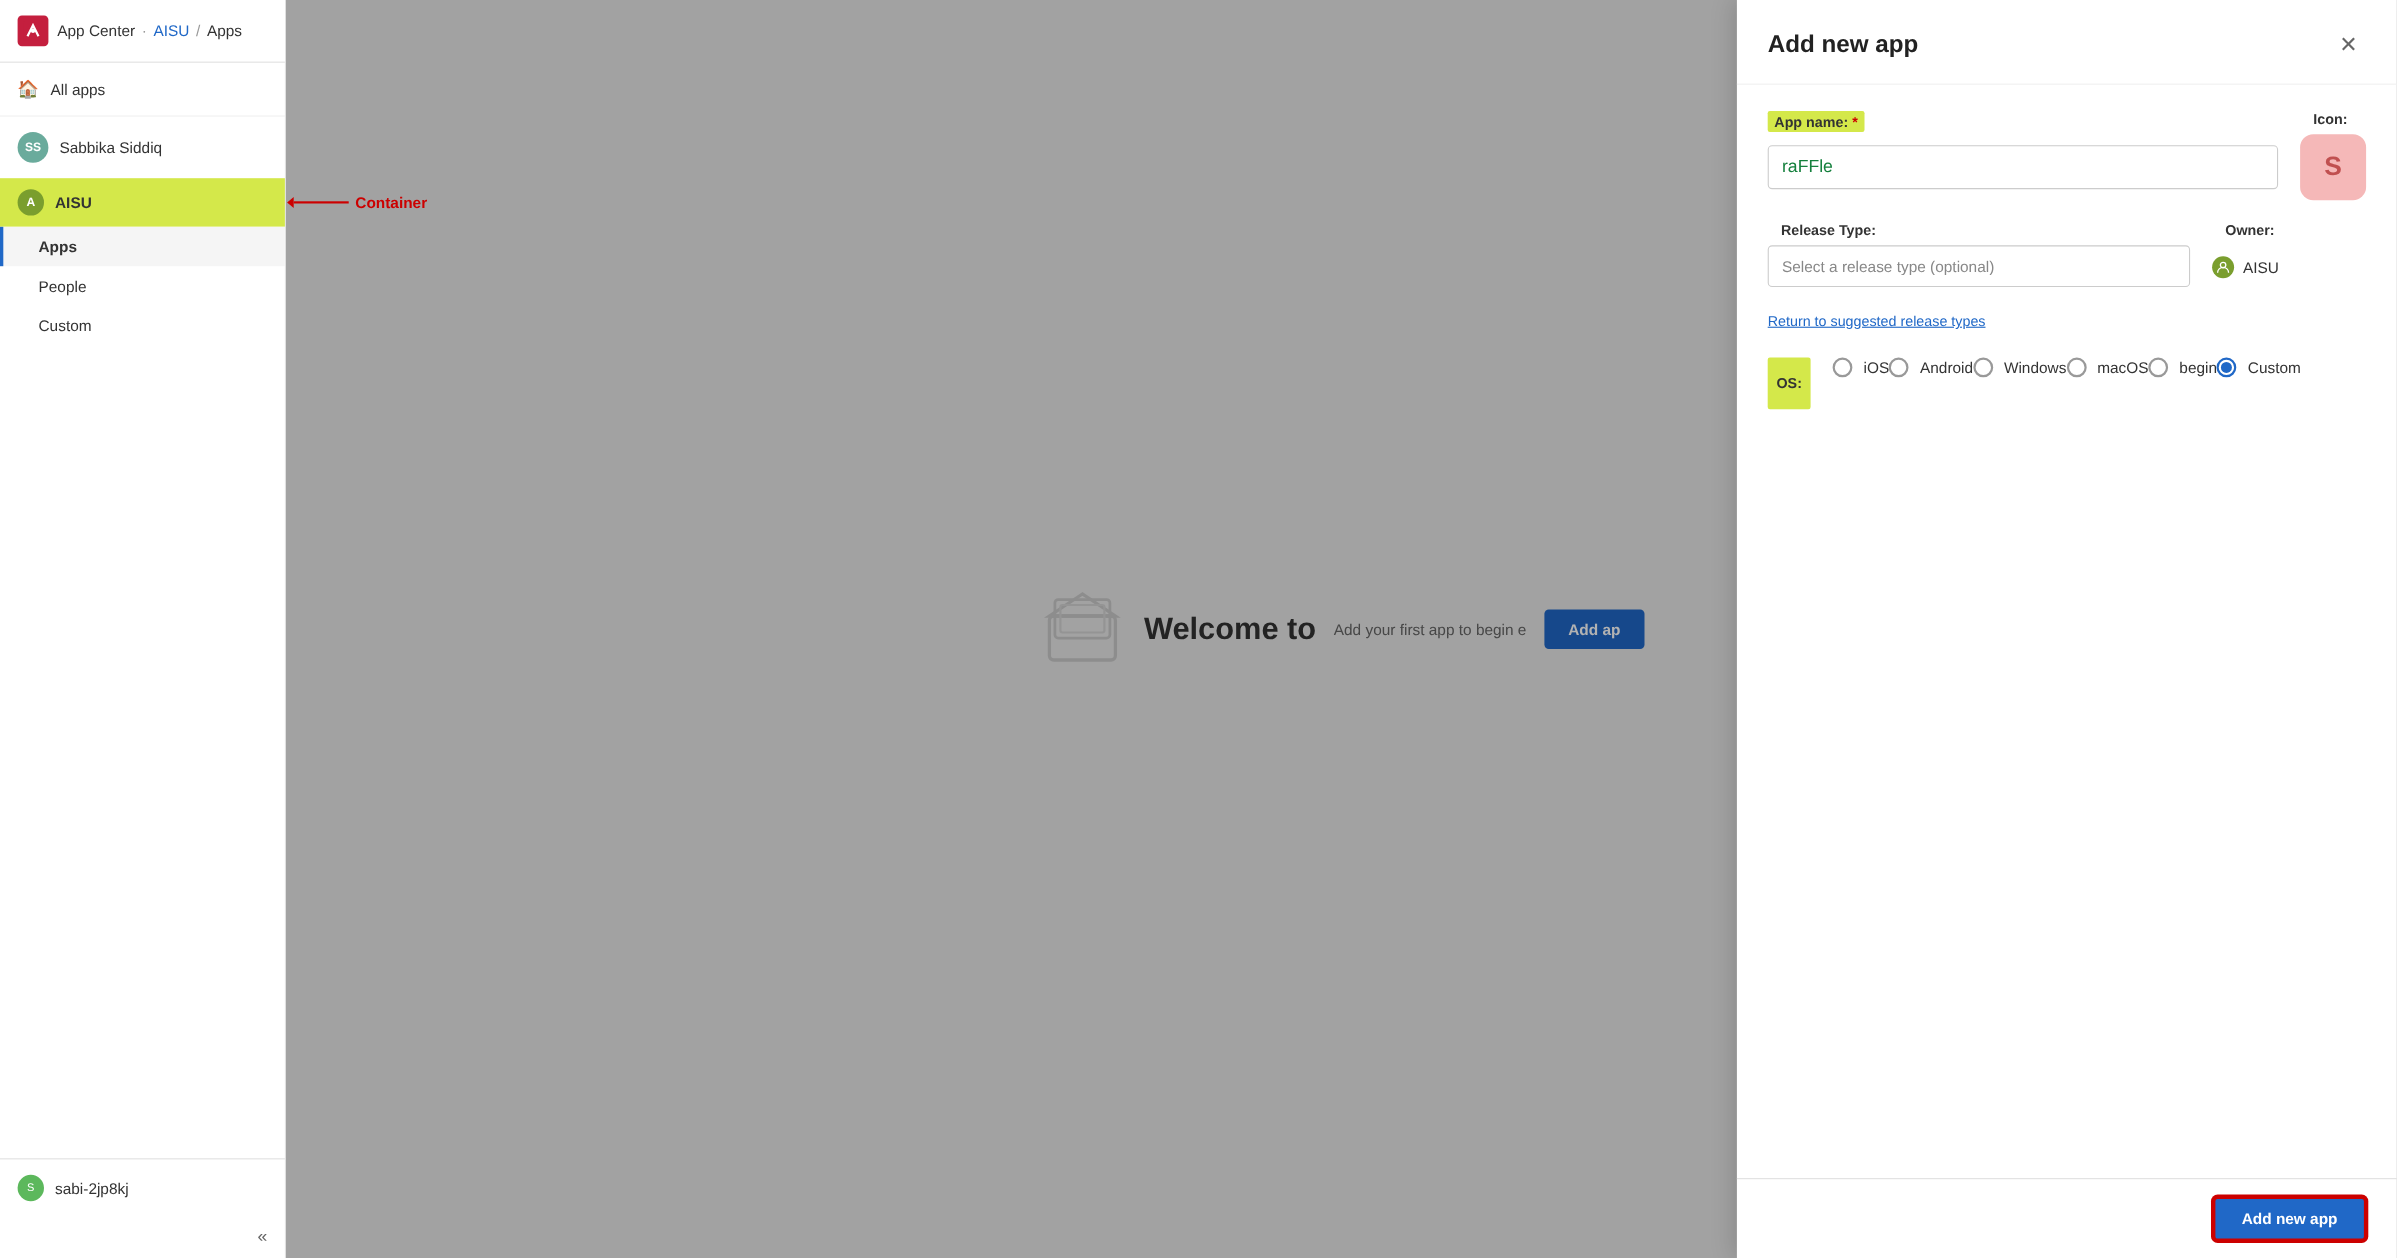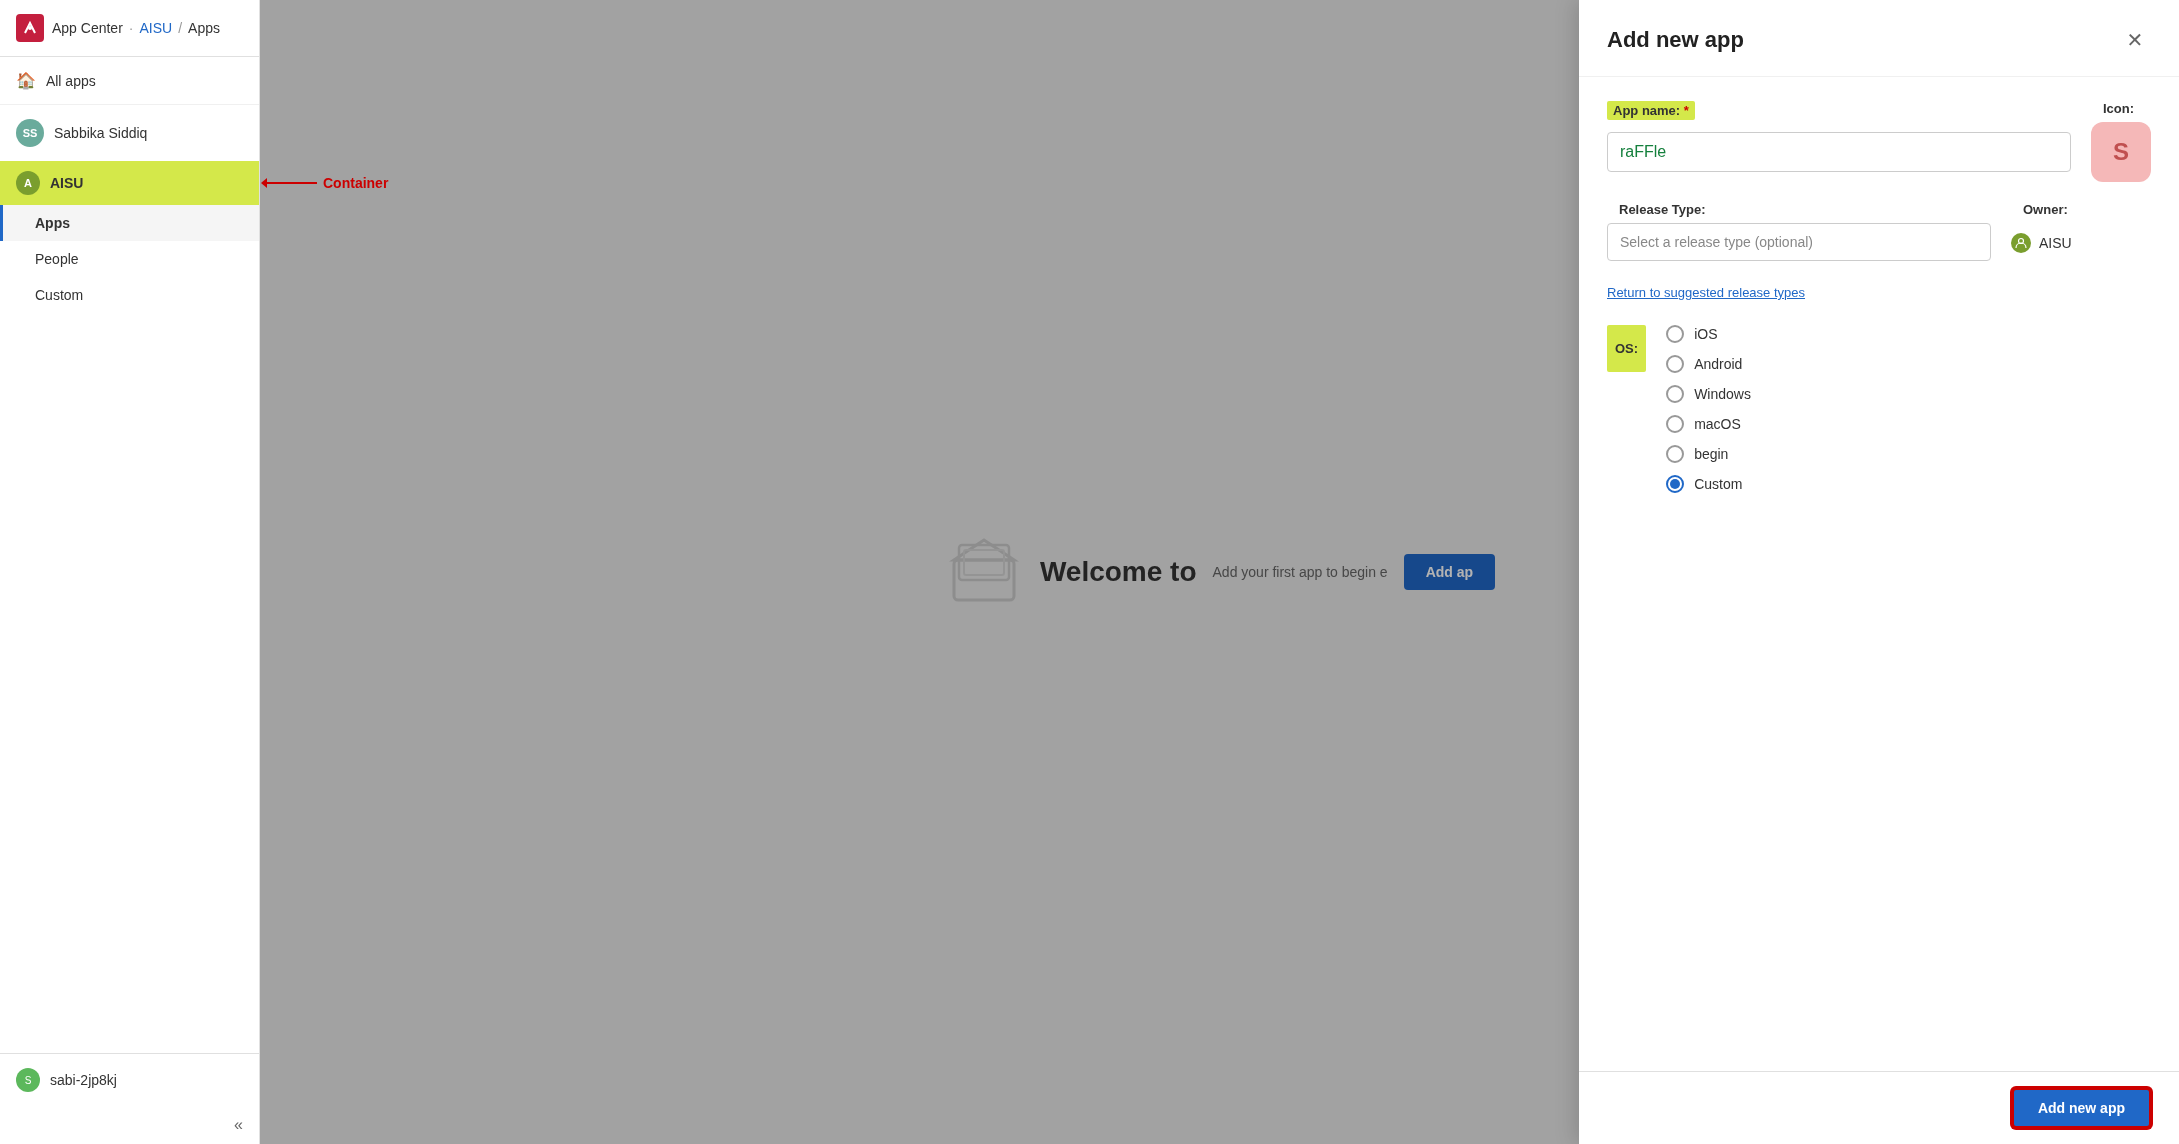--- a/index.html
+++ b/index.html
@@ -170,21 +170,21 @@
       background: none; border: none; color: #2068c7; font-size: 13px; cursor: pointer;
       text-decoration: underline; padding: 0;
     }
 
     .os-section { margin-top: 8px; }
     .os-label {
       background: #d4e84a; padding: 16px 8px; border-radius: 2px;
       font-size: 13px; font-weight: 600; color: #333; display: inline-block;
       margin-bottom: 16px;
     }
-    .os-options { display: flex; flex-direction: column; gap: 12px; margin-left: 60px; }
+    .os-options { display: flex; flex-direction: row; margin-left: 60px; }
     .os-option { display: flex; align-items: center; gap: 10px; font-size: 14px; color: #333; cursor: pointer; }
     .radio-outer {
       width: 18px; height: 18px; border-radius: 50%;
       border: 2px solid #999; display: flex; align-items: center; justify-content: center;
       flex-shrink: 0;
     }
     .radio-outer.selected { border-color: #2068c7; }
     .radio-inner {
       width: 10px; height: 10px; border-radius: 50%; background: #2068c7;
     }

